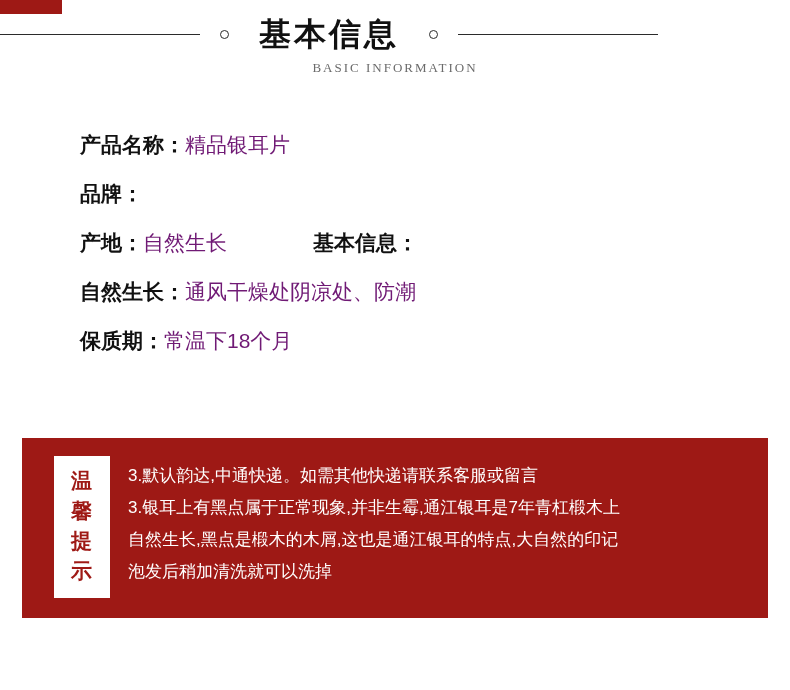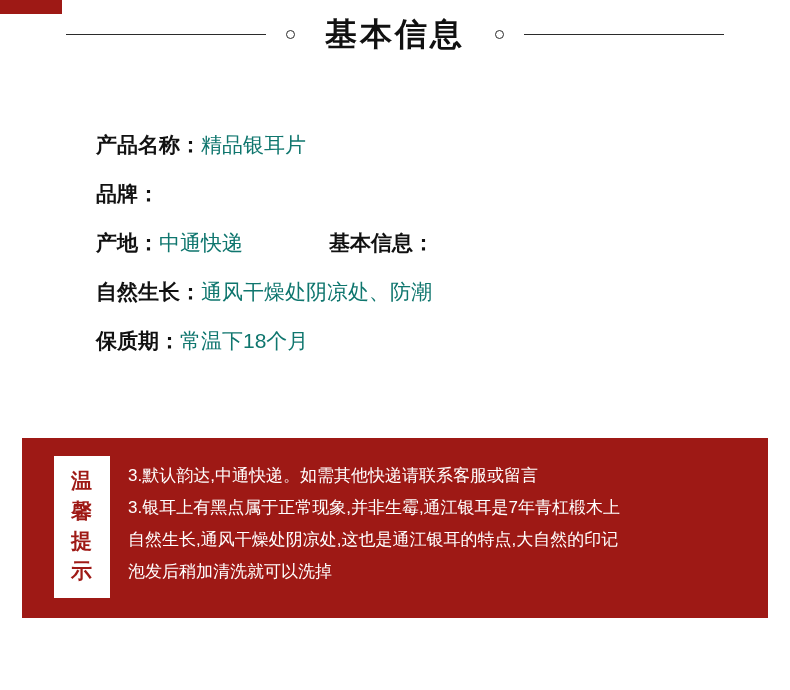--- a/index.html
+++ b/index.html
@@ -30,21 +30,20 @@
   .header {
     position: absolute;
     top: 14px;
     left: 0;
     width: 790px;
     text-align: center;
   }
   .header-title-row {
     display: flex;
     align-items: center;
-    justify-content: center;
     gap: 12px;
   }
   .rule {
     height: 1px;
     background: #2b2b2b;
     width: 200px;
   }
   .rule-dot {
     width: 7px;
     height: 7px;
@@ -67,37 +66,37 @@
     font-size: 13px;
     letter-spacing: 2px;
     color: #6b6b6b;
     font-family: "Liberation Serif", serif;
   }
 
   
   .info {
     position: absolute;
     top: 130px;
-    left: 96px;
+    left: 80px;
     width: 640px;
   }
   .info-row {
     display: flex;
     align-items: baseline;
     margin-bottom: 19px;
     font-size: 21px;
     line-height: 30px;
   }
   .label {
     font-weight: bold;
     color: #111;
     white-space: nowrap;
   }
   .value {
-    color: #0f766e;
+    color: #701a75;
     white-space: nowrap;
   }
   .spacer-col {
     display: inline-block;
     width: 86px;
   }
 
   
   .notice {
     position: absolute;
@@ -141,36 +140,37 @@
 <div class="corner-accent"></div>
 
 <div class="header">
   <div class="header-title-row">
     <div class="rule"></div>
     <div class="rule-dot"></div>
     <div class="main-title">基本信息</div>
     <div class="rule-dot"></div>
     <div class="rule"></div>
   </div>
+  <div class="sub-title">BASIC INFORMATION</div>
 </div>
 
 <div class="info">
 
   <div class="info-row">
     <span class="label">产品名称：</span>
     <span class="value">精品银耳片</span>
   </div>
 
   <div class="info-row">
     <span class="label">品牌：</span>
   </div>
 
   <div class="info-row">
     <span class="label">产地：</span>
-    <span class="value">中通快递</span>
+    <span class="value">自然生长</span>
     <span class="spacer-col"></span>
     <span class="label">基本信息：</span>
   </div>
 
   <div class="info-row">
     <span class="label">自然生长：</span>
     <span class="value">通风干燥处阴凉处、防潮</span>
   </div>
 
   <div class="info-row">
@@ -178,16 +178,16 @@
     <span class="value">常温下18个月</span>
   </div>
 
 </div>
 
 <div class="notice">
   <div class="notice-tab">温<br>馨<br>提<br>示</div>
   <div class="notice-body">
     <p>3.默认韵达,中通快递。如需其他快递请联系客服或留言</p>
     <p>3.银耳上有黑点属于正常现象,并非生霉,通江银耳是7年青杠椴木上</p>
-    <p>自然生长,通风干燥处阴凉处,这也是通江银耳的特点,大自然的印记</p>
+    <p>自然生长,黑点是椴木的木屑,这也是通江银耳的特点,大自然的印记</p>
     <p>泡发后稍加清洗就可以洗掉</p>
   </div>
 </div>
 
 </body></html>

